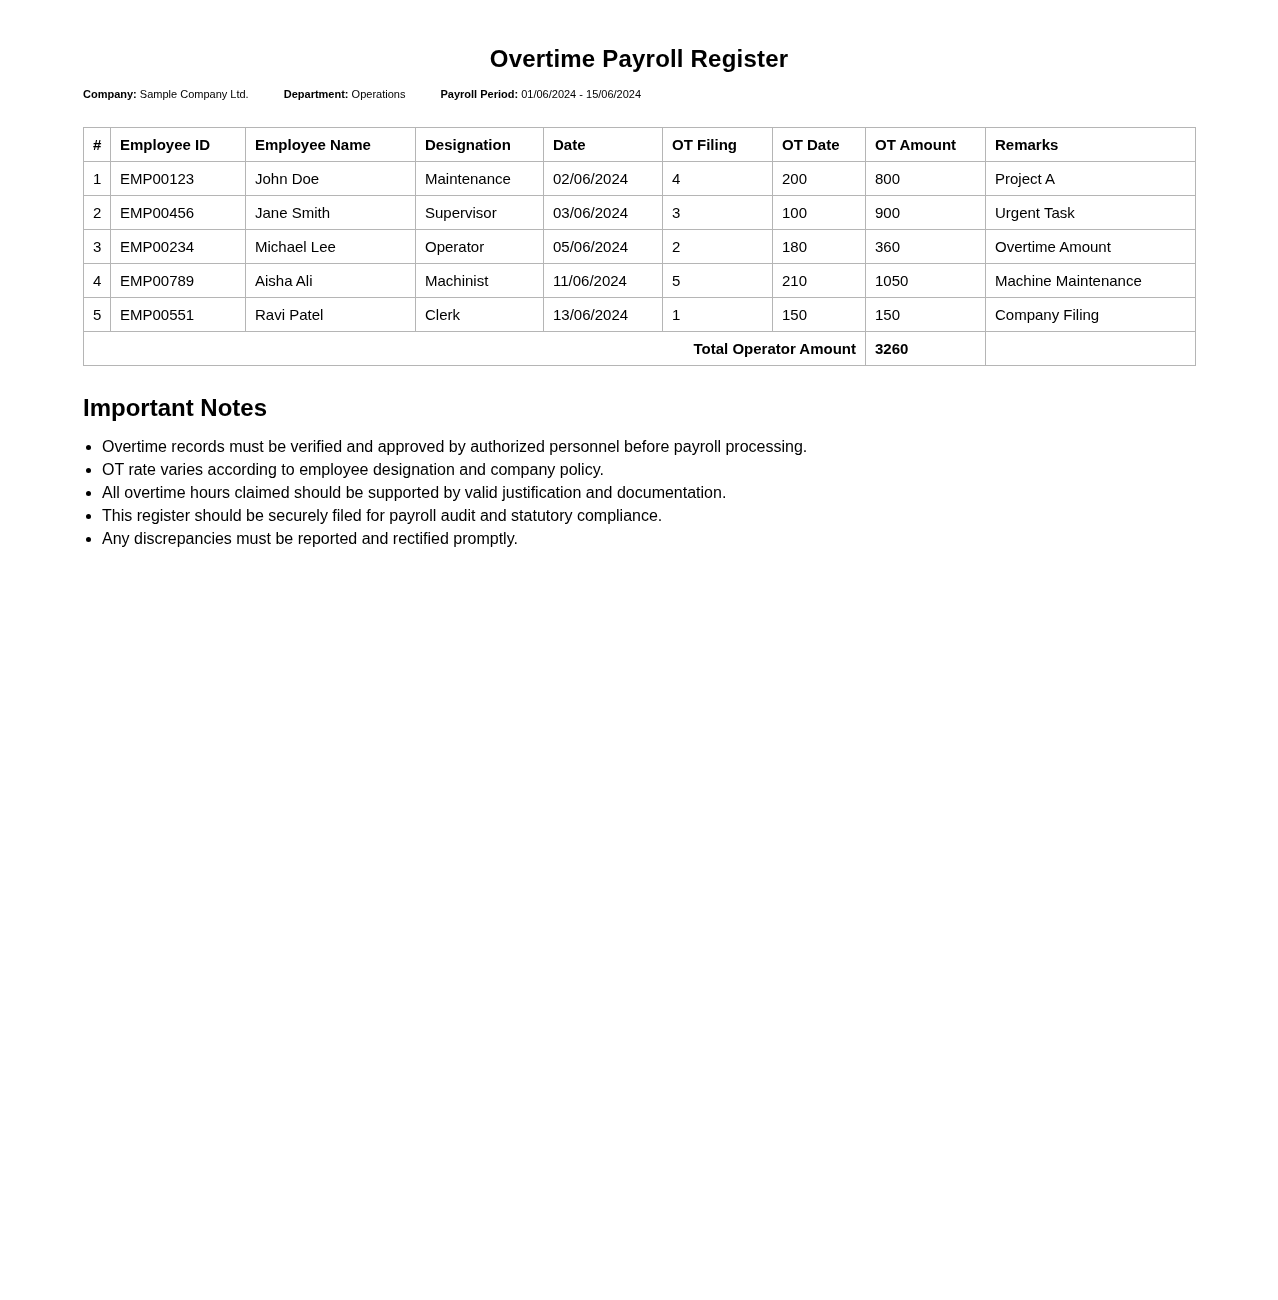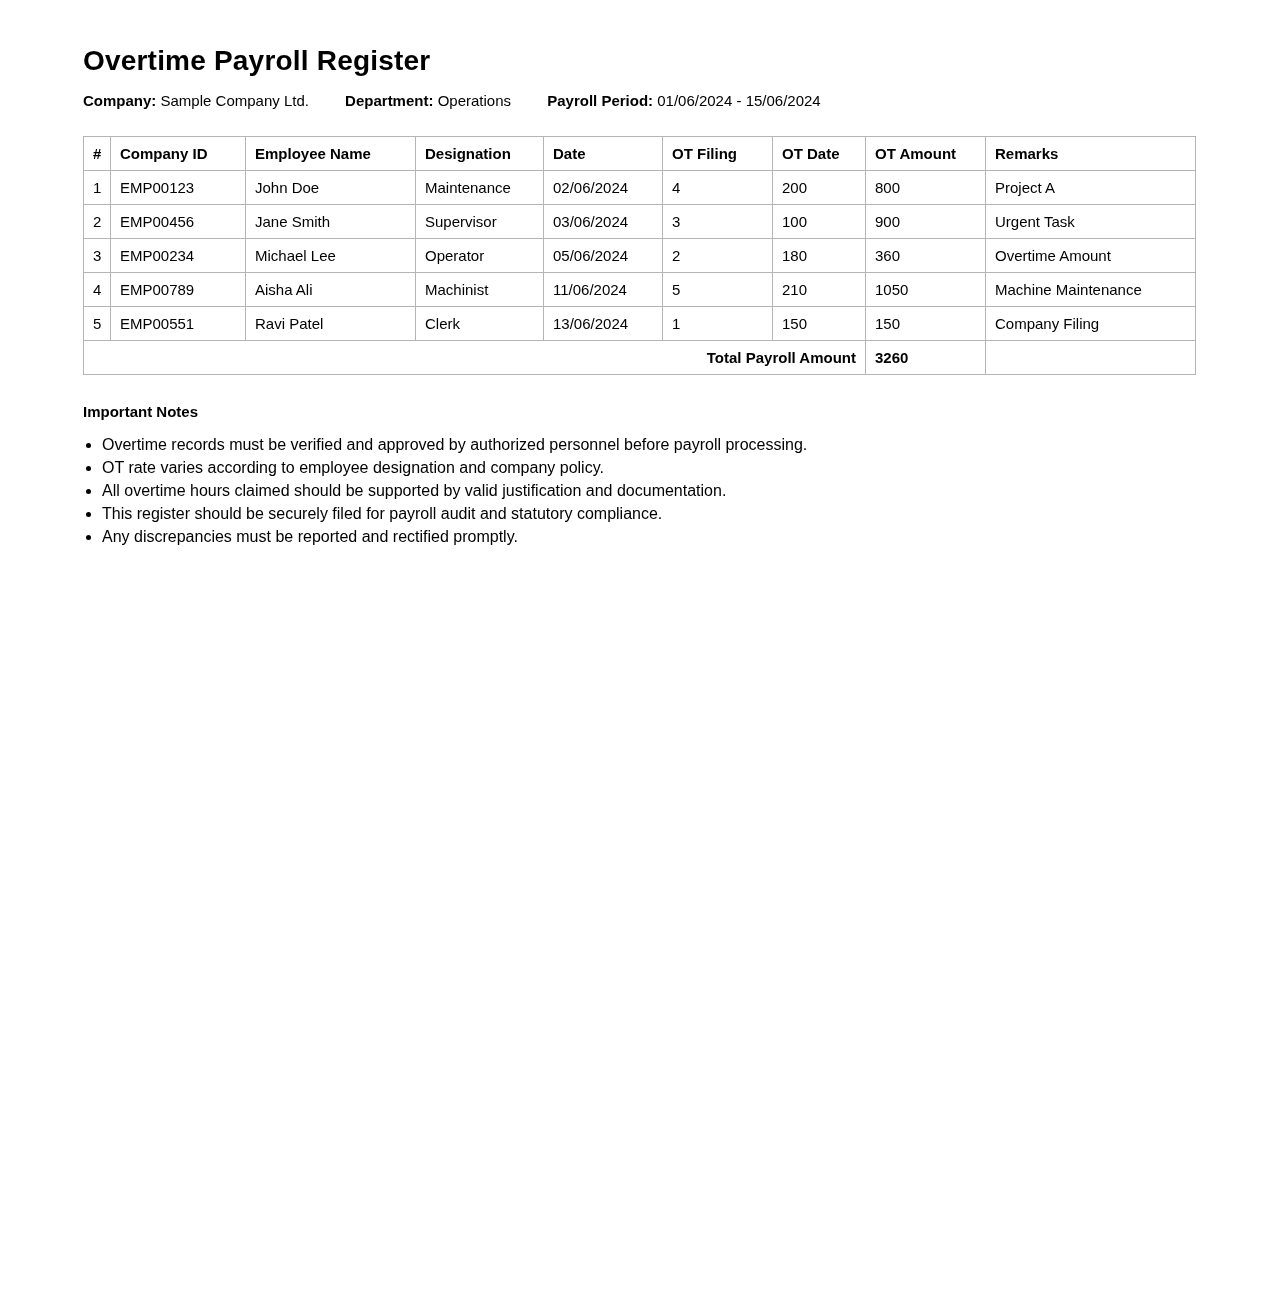--- a/index.html
+++ b/index.html
@@ -7,27 +7,28 @@
     background: #ffffff;
     font-family: "Liberation Sans", "DejaVu Sans", sans-serif;
     color: #000000;
   }
   body { width: 1278px; height: 1300px; }
   .page {
     padding: 45px 83px 0 83px;
     width: 1278px;
   }
   h1.doc-title {
-    font-size: 28px;
+    font-size: 24px;
     font-weight: bold;
     letter-spacing: 0.2px;
     margin: 0 0 15px 0;
+    text-align: center;
   }
   .meta-line {
-    font-size: 15px;
+    font-size: 11px;
     margin: 0 0 27px 0;
     white-space: nowrap;
   }
   .meta-group { display: inline-block; margin-right: 32px; }
   .meta-label { font-weight: bold; }
   .meta-value { font-weight: normal; }
   table.register {
     border-collapse: collapse;
     table-layout: fixed;
     width: 1112px;
@@ -41,21 +42,21 @@
     overflow: hidden;
     white-space: nowrap;
   }
   table.register th { font-weight: bold; }
   tr.total-row td.total-label-cell {
     text-align: right;
     font-weight: bold;
   }
   tr.total-row td.total-value-cell { font-weight: bold; }
   h2.notes-title {
-    font-size: 15px;
+    font-size: 24px;
     font-weight: bold;
     margin: 28px 0 17px 0;
   }
   ul.notes-list {
     padding-left: 19px;
     font-size: 16px;
   }
   ul.notes-list li {
     margin-bottom: 7px;
     line-height: 16px;
@@ -91,21 +92,21 @@
         <col style="width: 128px;">
         <col style="width: 119px;">
         <col style="width: 110px;">
         <col style="width: 93px;">
         <col style="width: 120px;">
         <col style="width: 210px;">
       </colgroup>
     <thead>
       <tr>
           <th>#</th>
-          <th>Company ID</th>
+          <th>Employee ID</th>
           <th>Employee Name</th>
           <th>Designation</th>
           <th>Date</th>
           <th>OT Filing</th>
           <th>OT Date</th>
           <th>OT Amount</th>
           <th>Remarks</th>
         </tr>
     </thead>
     <tbody>
@@ -160,21 +161,21 @@
           <td>Clerk</td>
           <td>13/06/2024</td>
           <td>1</td>
           <td>150</td>
           <td>150</td>
           <td>Company Filing</td>
         </tr>
       </tbody>
     <tfoot>
       <tr class="total-row">
-        <td class="total-label-cell" colspan="7">Total Payroll Amount</td>
+        <td class="total-label-cell" colspan="7">Total Operator Amount</td>
         <td class="total-value-cell">3260</td>
         <td></td>
       </tr>
     </tfoot>
   </table>
 
   <h2 class="notes-title">Important Notes</h2>
 
   <ul class="notes-list">
       <li>Overtime records must be verified and approved by authorized personnel before payroll processing.</li>

